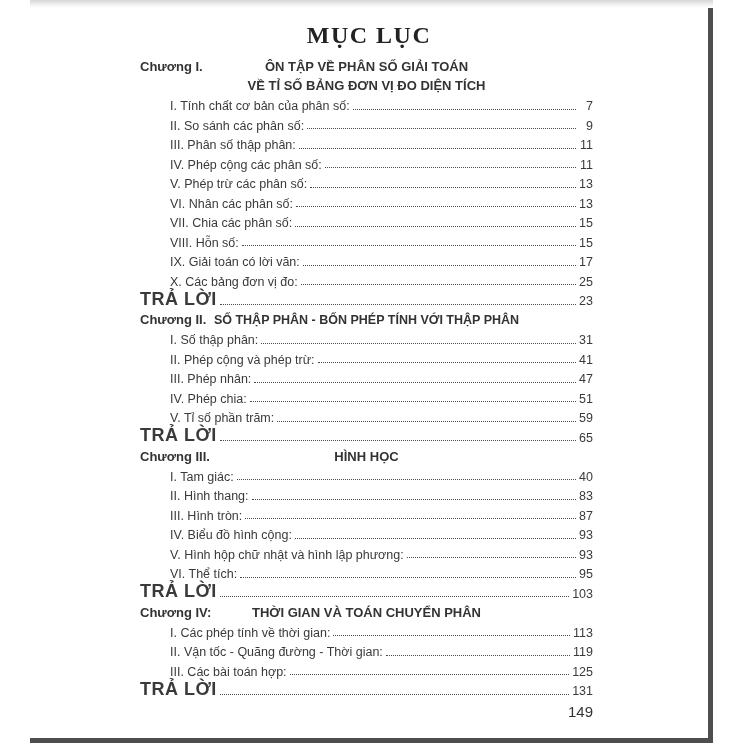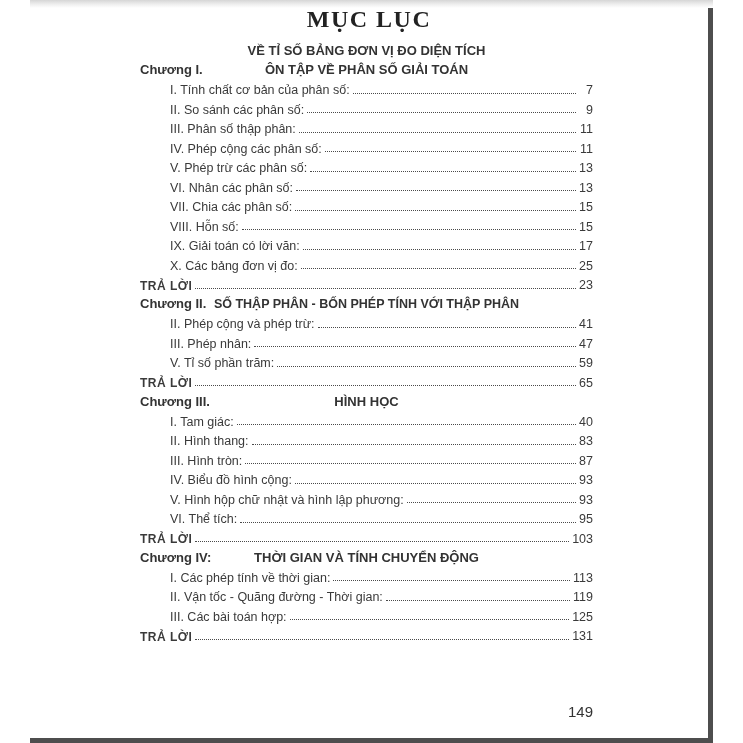--- a/index.html
+++ b/index.html
@@ -23,21 +23,21 @@
     border-bottom: 5px solid #4e4e4e;
   }
   .top-shade {
     position: absolute;
     left: 0; top: 0; right: -5px;
     height: 8px;
     background: linear-gradient(to bottom, #d6d6d6, #efefef 55%, #ffffff);
   }
   .title {
     margin: 0;
-    padding-top: 6px;
+    padding-top: 22px;
     height: 34px;
     text-align: center;
     font-family: "Liberation Serif", serif;
     font-size: 24px;
     font-weight: bold;
     letter-spacing: 1.5px;
     color: #222222;
   }
   .toc {
     margin-left: 110px;
@@ -82,46 +82,46 @@
   }
   .pnum {
     font-size: 12.5px;
     line-height: 1;
     text-align: right;
     min-width: 14px;
   }
   .answer .ilabel {
     margin-left: 0;
     font-weight: bold;
-    font-size: 12px;
+    font-size: 18px;
     letter-spacing: 0.5px;
   }
   .answer .pnum { font-weight: normal; }
   .folio {
     position: absolute;
     right: 115px;
     top: 703px;
     font-size: 15px;
     color: #333333;
   }
 </style>
 </head>
 <body>
 
 <div class="scan">
   <div class="top-shade"></div>
   <h1 class="title">MỤC LỤC</h1>
   <div class="toc" id="toc">
       <div class="row chead">
-        <span class="chtitle">VỀ TỈ SỐ BẢNG ĐƠN VỊ ĐO DIỆN TÍCH</span>
-      </div>
-      <div class="row chead">
         <span class="chlabel">Chương I.</span>
         <span class="chtitle">ÔN TẬP VỀ PHÂN SỐ GIẢI TOÁN</span>
       </div>
+      <div class="row chead">
+        <span class="chtitle">VỀ TỈ SỐ BẢNG ĐƠN VỊ ĐO DIỆN TÍCH</span>
+      </div>
       <div class="row item">
         <span class="ilabel">I. Tính chất cơ bản của phân số:</span>
         <span class="leader"></span>
         <span class="pnum">7</span>
       </div>
       <div class="row item">
         <span class="ilabel">II. So sánh các phân số:</span>
         <span class="leader"></span>
         <span class="pnum">9</span>
       </div>
@@ -168,28 +168,38 @@
       <div class="row item answer">
         <span class="ilabel">TRẢ LỜI</span>
         <span class="leader"></span>
         <span class="pnum">23</span>
       </div>
       <div class="row chead">
         <span class="chlabel">Chương II.</span>
         <span class="chtitle long">SỐ THẬP PHÂN - BỐN PHÉP TÍNH VỚI THẬP PHÂN</span>
       </div>
       <div class="row item">
+        <span class="ilabel">I. Số thập phân:</span>
+        <span class="leader"></span>
+        <span class="pnum">31</span>
+      </div>
+      <div class="row item">
         <span class="ilabel">II. Phép cộng và phép trừ:</span>
         <span class="leader"></span>
         <span class="pnum">41</span>
       </div>
       <div class="row item">
         <span class="ilabel">III. Phép nhân:</span>
         <span class="leader"></span>
         <span class="pnum">47</span>
+      </div>
+      <div class="row item">
+        <span class="ilabel">IV. Phép chia:</span>
+        <span class="leader"></span>
+        <span class="pnum">51</span>
       </div>
       <div class="row item">
         <span class="ilabel">V. Tỉ số phần trăm:</span>
         <span class="leader"></span>
         <span class="pnum">59</span>
       </div>
       <div class="row item answer">
         <span class="ilabel">TRẢ LỜI</span>
         <span class="leader"></span>
         <span class="pnum">65</span>
@@ -228,21 +238,21 @@
         <span class="leader"></span>
         <span class="pnum">95</span>
       </div>
       <div class="row item answer">
         <span class="ilabel">TRẢ LỜI</span>
         <span class="leader"></span>
         <span class="pnum">103</span>
       </div>
       <div class="row chead">
         <span class="chlabel">Chương IV:</span>
-        <span class="chtitle">THỜI GIAN VÀ TÍNH CHUYỂN ĐỘNG</span>
+        <span class="chtitle">THỜI GIAN VÀ TOÁN CHUYỂN PHÂN</span>
       </div>
       <div class="row item">
         <span class="ilabel">I. Các phép tính về thời gian:</span>
         <span class="leader"></span>
         <span class="pnum">113</span>
       </div>
       <div class="row item">
         <span class="ilabel">II. Vận tốc - Quãng đường - Thời gian:</span>
         <span class="leader"></span>
         <span class="pnum">119</span>

